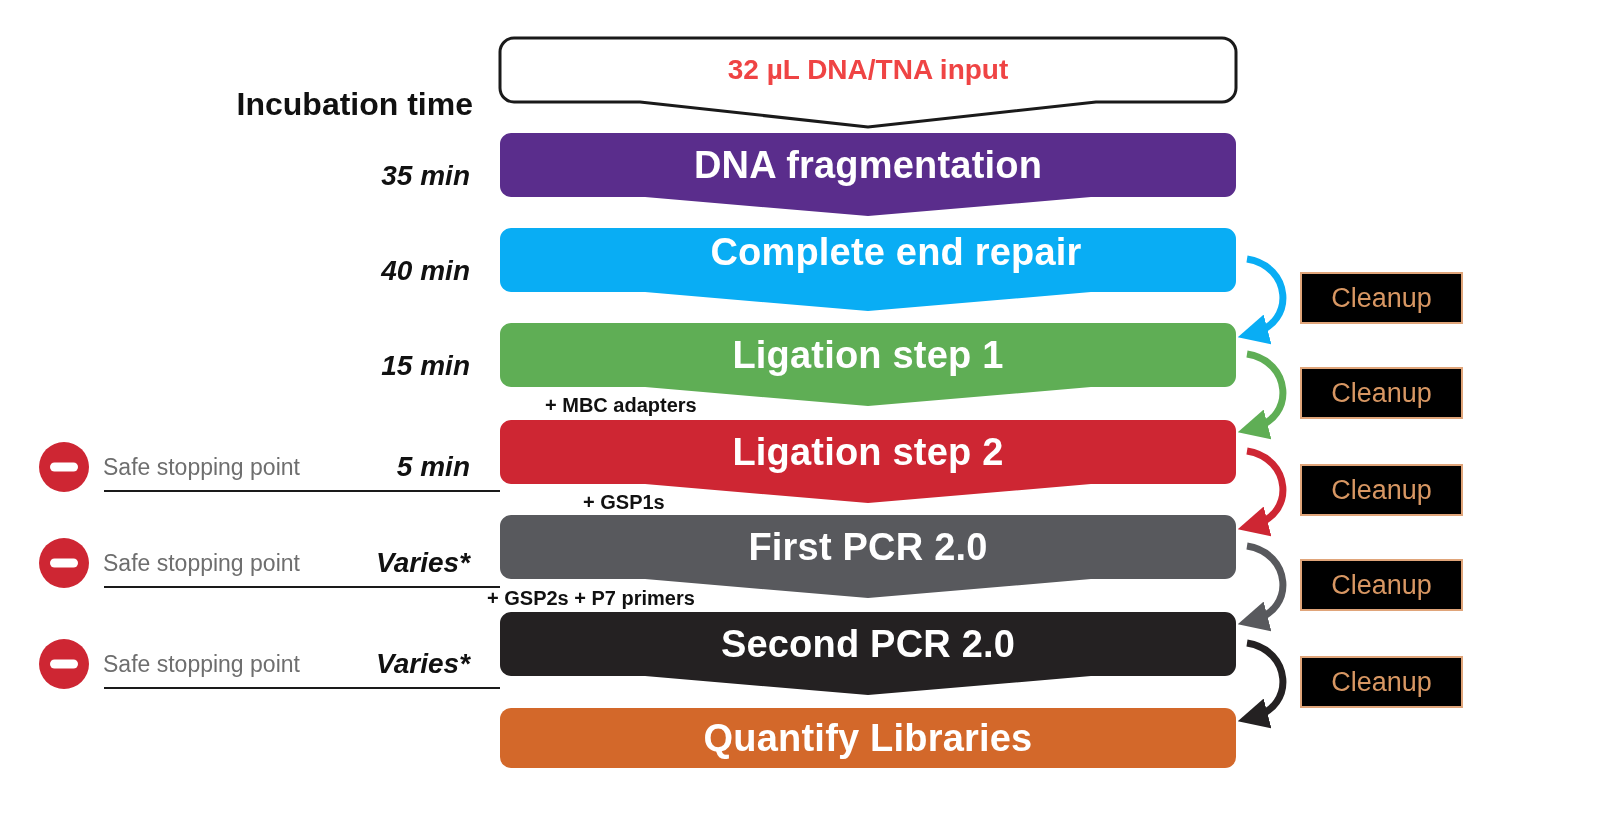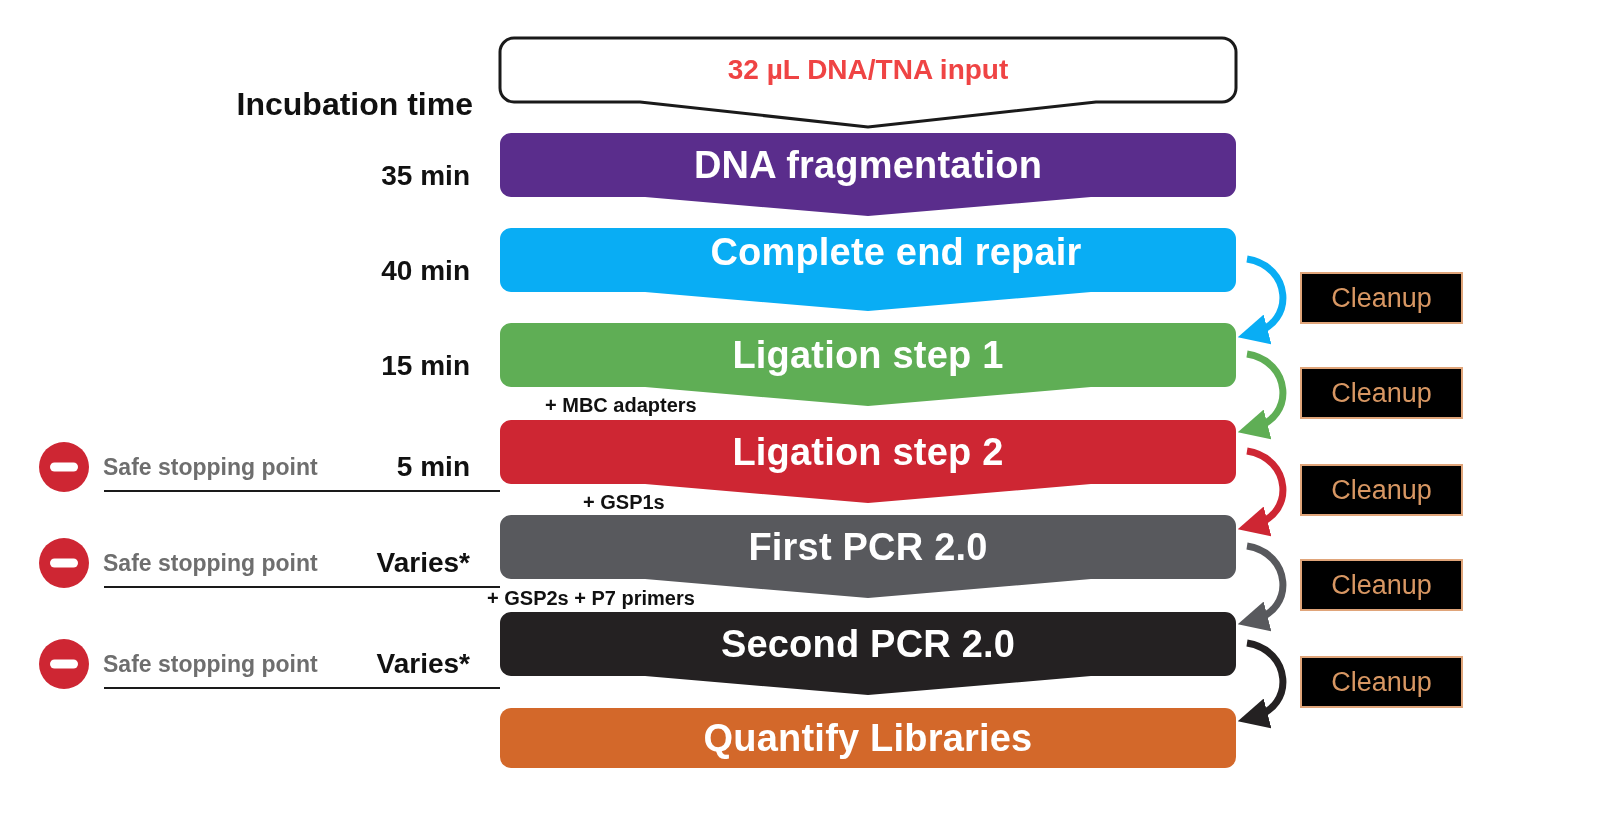--- a/index.html
+++ b/index.html
@@ -11,33 +11,33 @@
   .step-label{
     transform:translate(-50%,-50%);
     color:#ffffff;font-size:38px;font-weight:bold;letter-spacing:.2px;
   }
   .input-label{
     transform:translate(-50%,-50%);
     color:#ef4444;font-size:28px;font-weight:bold;
   }
   .time-label{
     transform:translateY(-50%);text-align:right;
-    color:#111111;font-size:28px;font-weight:bold;
+    color:#111111;font-size:28px;font-weight:bold;font-style:italic;
   }
   .incubation-header{
     transform:translateY(-50%);text-align:right;
     color:#111111;font-size:32px;font-weight:bold;
   }
   .note-label{
     transform:translateY(-50%);
     color:#111111;font-size:20px;font-weight:bold;
   }
   .safe-label{
     transform:translateY(-50%);
-    font-size:23px;font-weight:bold;
+    font-size:23px;font-weight:normal;
   }
   .safe-line{height:2px;}
   .cleanup-box{
     box-sizing:border-box;display:flex;align-items:center;justify-content:center;
     background:#000000;border:2px solid;
     font-size:27px;
   }
   .stop-icon{
     border-radius:50%;
   }

